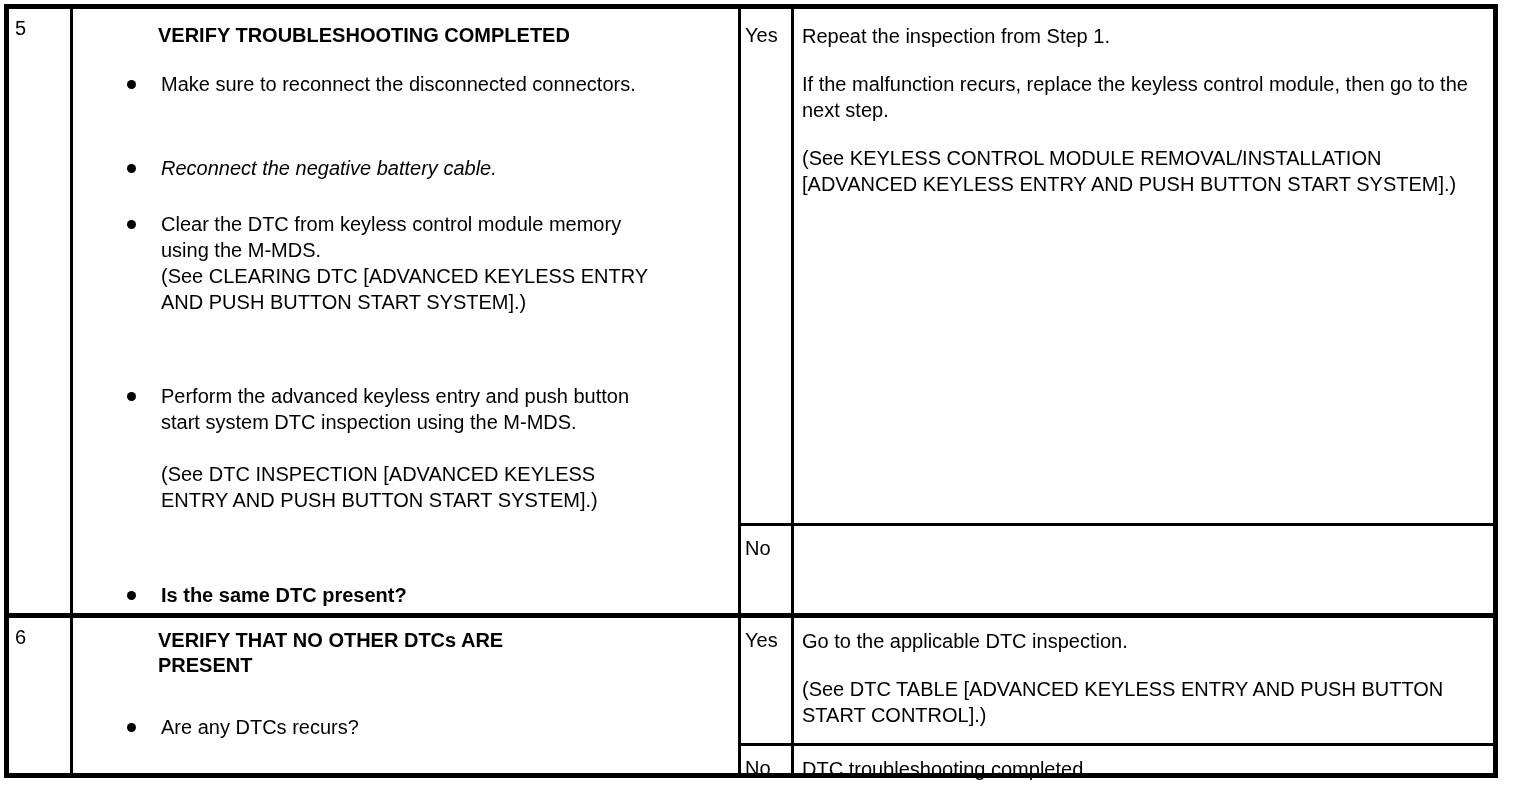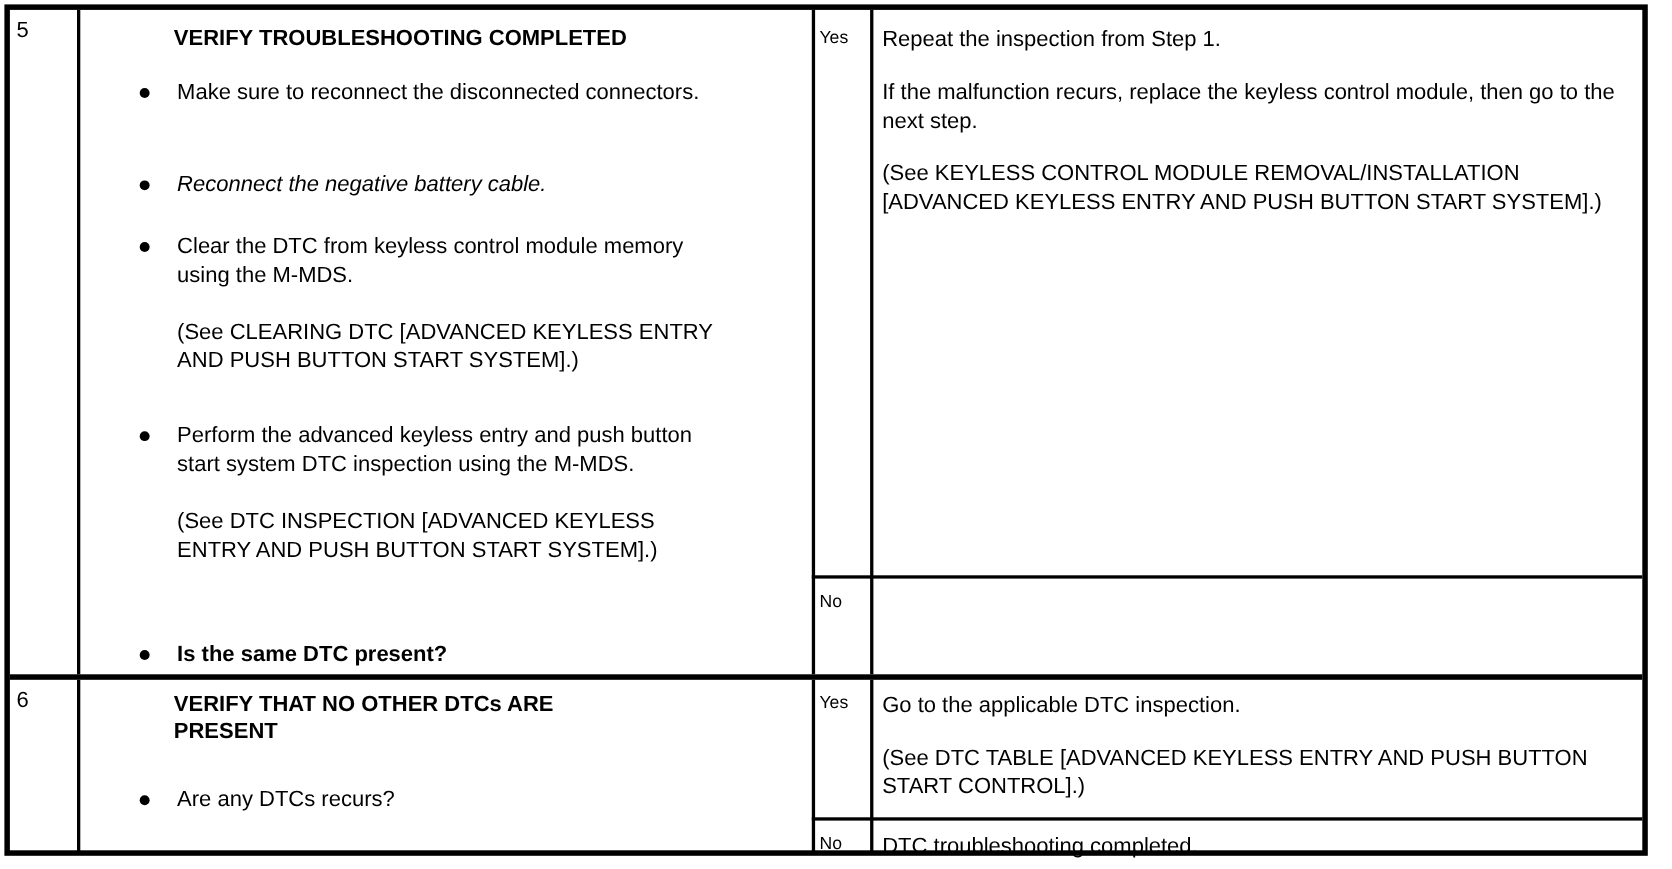--- a/index.html
+++ b/index.html
@@ -82,21 +82,21 @@
     line-height: 26px;
     padding-left: 36px;
   }
 
   
   .cell-yn {
     position: absolute; left: 732px; top: 0; width: 50px; height: 100%;
   }
   .yn-label {
     position: absolute; left: 4px;
-    font-size: 16px; line-height: 24px;
+    font-size: 20px; line-height: 24px;
   }
 
   .cell-act {
     position: absolute; left: 785px; top: 0; right: 7px; height: 100%;
   }
   .act-block {
     position: absolute; left: 8px; right: 6px;
     font-size: 20px; line-height: 26px;
   }
   .act-block p { margin: 0 0 22px 0; }
@@ -127,21 +127,21 @@
           </li>
 
           <li style="position:absolute; top:146px; left:0; right:6px;font-style:italic;">
             <span class="dot"></span>
             <span class="btext" style="display:block; padding-left:52px;">Reconnect the negative battery cable.</span>
           </li>
 
           <li style="position:absolute; top:202px; left:0; right:6px;">
             <span class="dot"></span>
             <span class="btext" style="display:block; padding-left:52px;">Clear the DTC from keyless control module memory using the M-MDS.</span>
-            <span class="note" style="display:block; padding-left:52px; margin-top:26px;">(See CLEARING DTC [ADVANCED KEYLESS ENTRY AND PUSH BUTTON START SYSTEM].)</span>
+            <span class="note" style="display:block; padding-left:52px; ">(See CLEARING DTC [ADVANCED KEYLESS ENTRY AND PUSH BUTTON START SYSTEM].)</span>
           </li>
 
           <li style="position:absolute; top:374px; left:0; right:6px;">
             <span class="dot"></span>
             <span class="btext" style="display:block; padding-left:52px;">Perform the advanced keyless entry and push button start system DTC inspection using the M-MDS.</span>
             <span class="note" style="display:block; padding-left:52px; margin-top:26px;">(See DTC INSPECTION [ADVANCED KEYLESS ENTRY AND PUSH BUTTON START SYSTEM].)</span>
           </li>
 
           <li style="position:absolute; top:573px; left:0; right:6px;font-weight:bold;">
             <span class="dot"></span>

